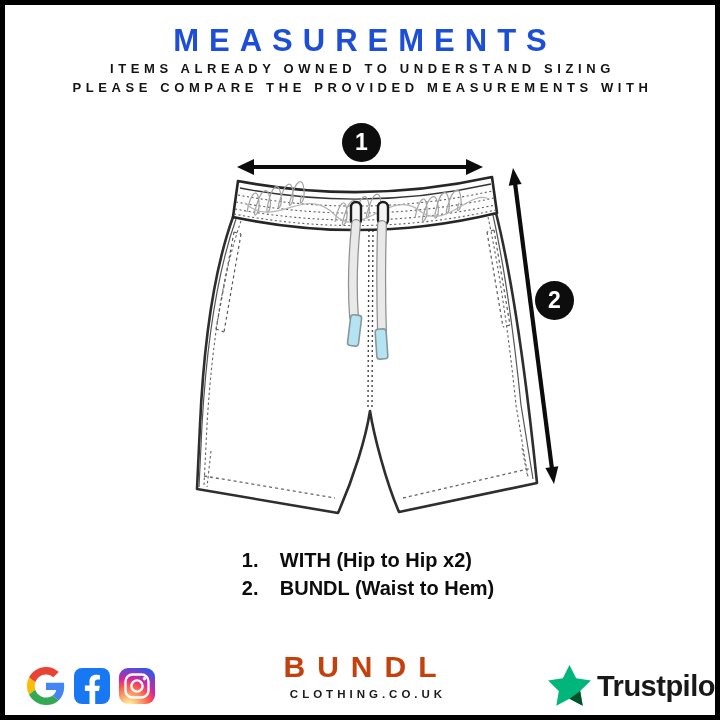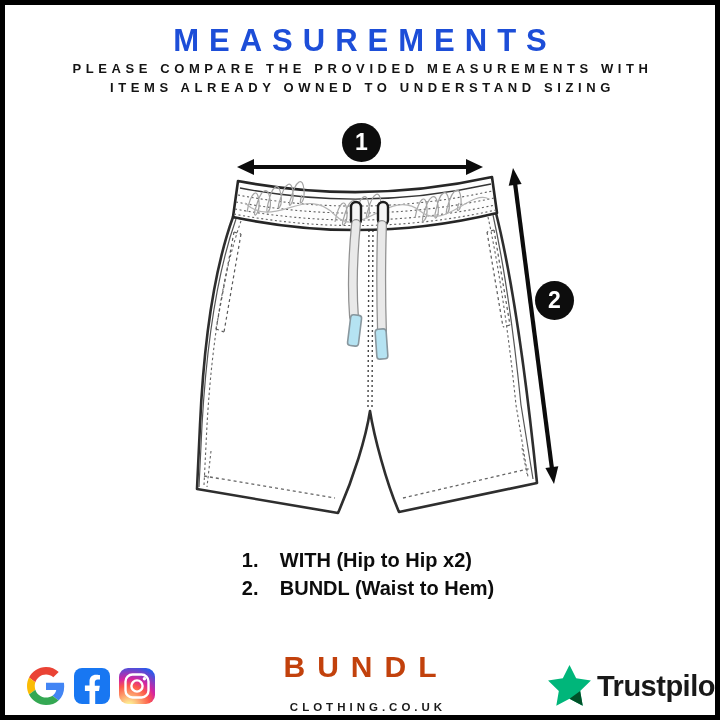--- a/index.html
+++ b/index.html
@@ -41,34 +41,34 @@
   
   .social{position:absolute;left:22px;top:662px;display:flex;align-items:center;gap:9px;}
   .social .g-icon{width:38px;height:38px;display:block;}
   .fb-icon{width:36px;height:36px;border-radius:8px;background:#1877F2;overflow:hidden;}
   .ig-icon{
     width:36px;height:36px;border-radius:9px;overflow:hidden;
     background:radial-gradient(circle at 28% 107%, #fdf497 0%, #fdf497 5%, #fd5949 45%, #d6249f 60%, #285AEB 90%);
   }
   .brand{position:absolute;left:0;top:645px;width:100%;text-align:center;}
   .brand-name{font-size:30px;font-weight:800;letter-spacing:12px;padding-left:12px;color:#c2410c;}
-  .brand-domain{font-size:11.5px;font-weight:700;letter-spacing:4px;padding-left:16px;margin-top:17px;color:#1a1a1a;}
+  .brand-domain{font-size:11.5px;font-weight:700;letter-spacing:4px;padding-left:16px;margin-top:4px;color:#1a1a1a;}
   .trustpilot{position:absolute;left:541px;top:658px;display:flex;align-items:center;}
   .tp-star{width:47px;height:47px;display:block;}
   .tp-text{font-size:29px;font-weight:600;color:#191919;letter-spacing:-0.5px;margin-left:4px;}
 </style>
 </head>
 <body>
 
 <div class="canvas">
 
   <div class="hdr-title">MEASUREMENTS</div>
   <div class="hdr-sub">
+    <div>ITEMS ALREADY OWNED TO UNDERSTAND SIZING</div>
     <div>PLEASE COMPARE THE PROVIDED MEASUREMENTS WITH</div>
-    <div>ITEMS ALREADY OWNED TO UNDERSTAND SIZING</div>
   </div>
 
   <svg class="diagram-svg" viewBox="0 0 720 720">
 
     <g>
       <path d="M 228,212 C 210,262 199,332 195,420 L 192,484 L 333,508
                C 349,472 361,432 365,406 C 369,431 381,477 394,507
                L 532,478 C 523,390 509,280 491,208 Q 360,232 228,212 Z" fill="#ffffff" stroke="#2e2e2e" stroke-width="2.6" stroke-linejoin="round"></path>
 
       <path d="M 231,214 C 214,262 202,332 197,420 L 194,482" fill="none" stroke="#555" stroke-width="1.2"></path>

